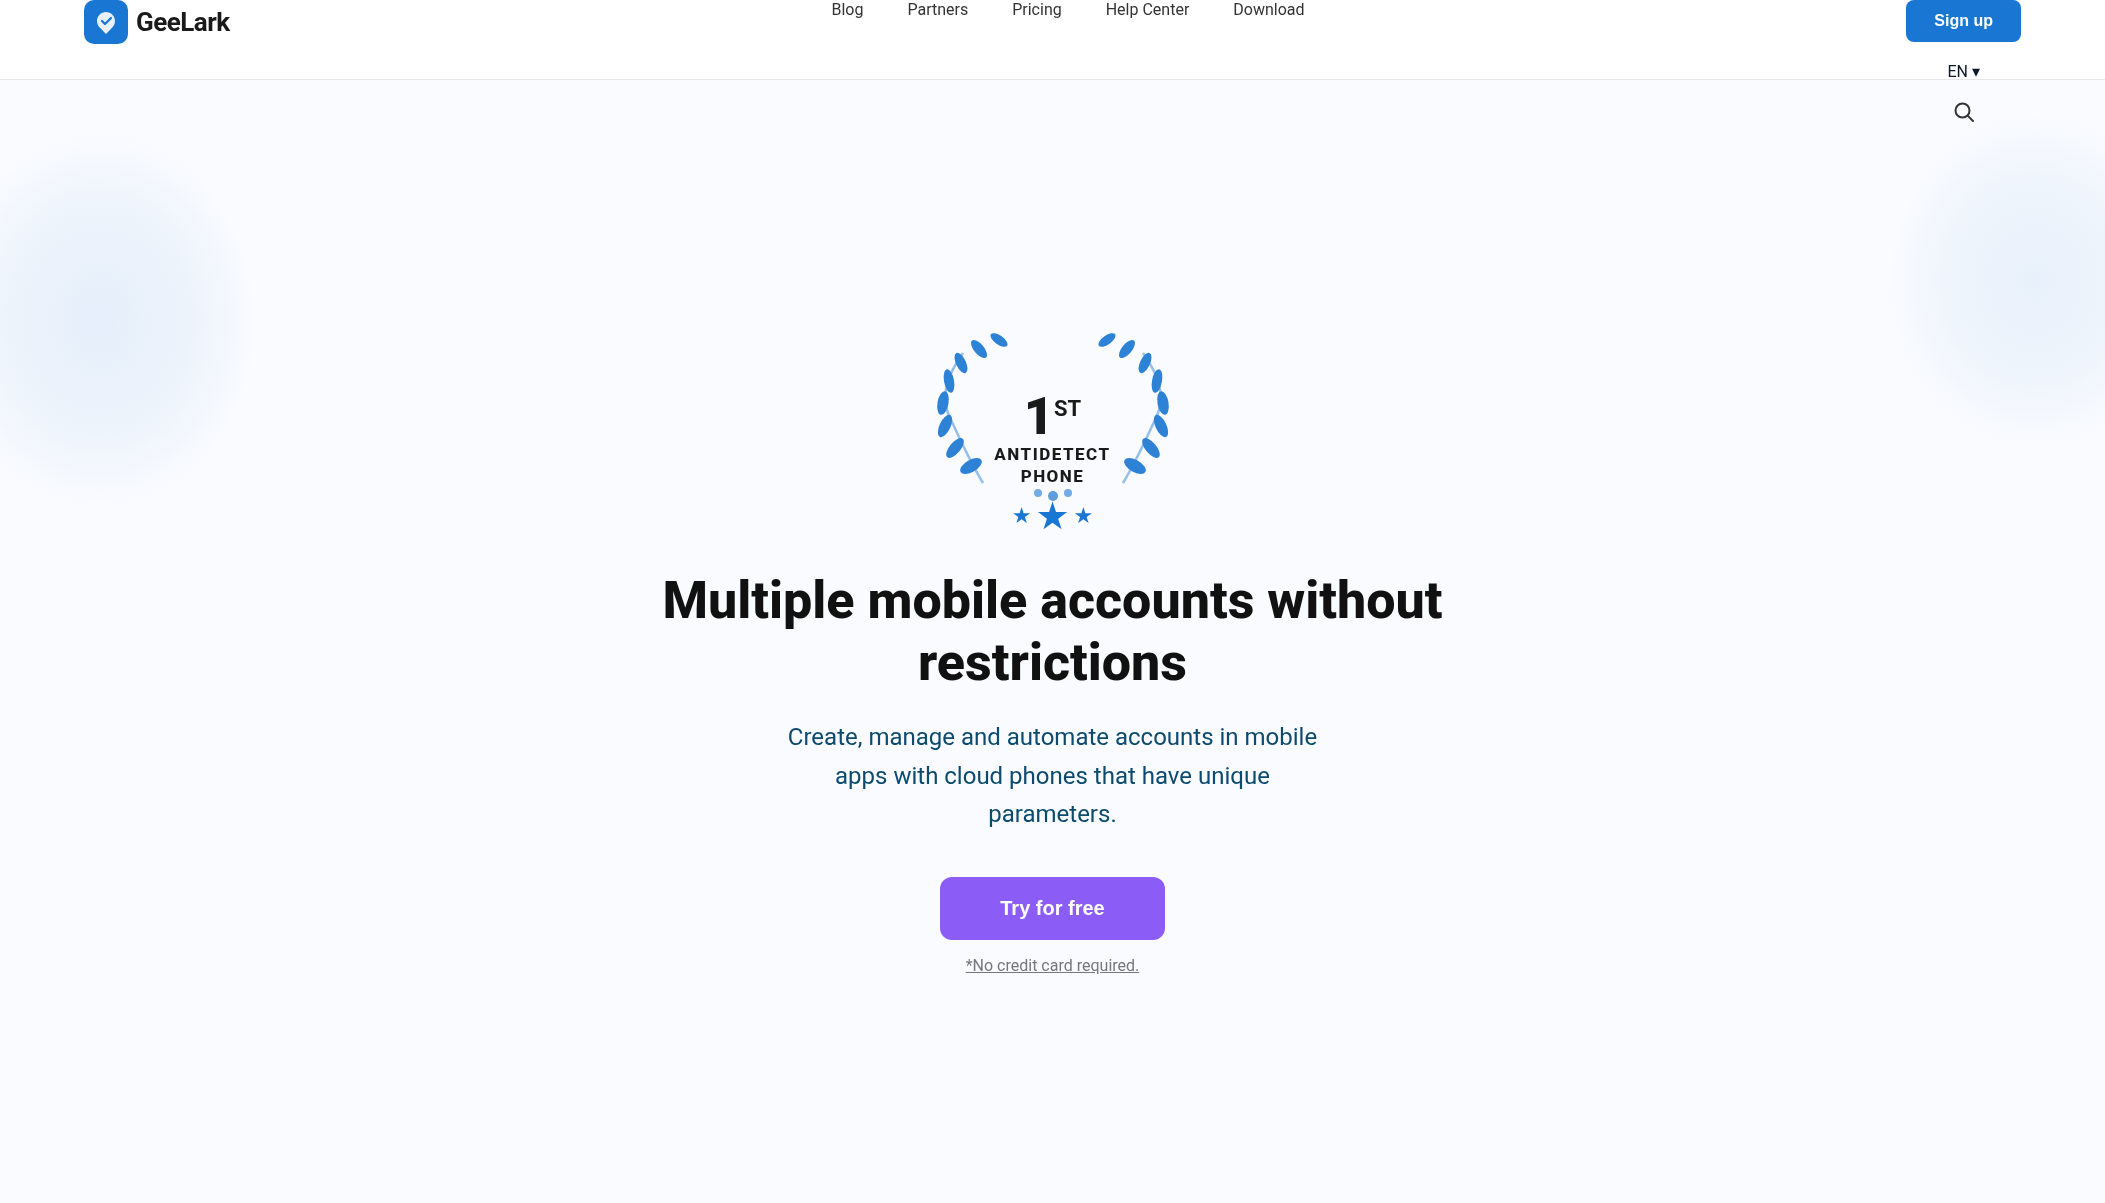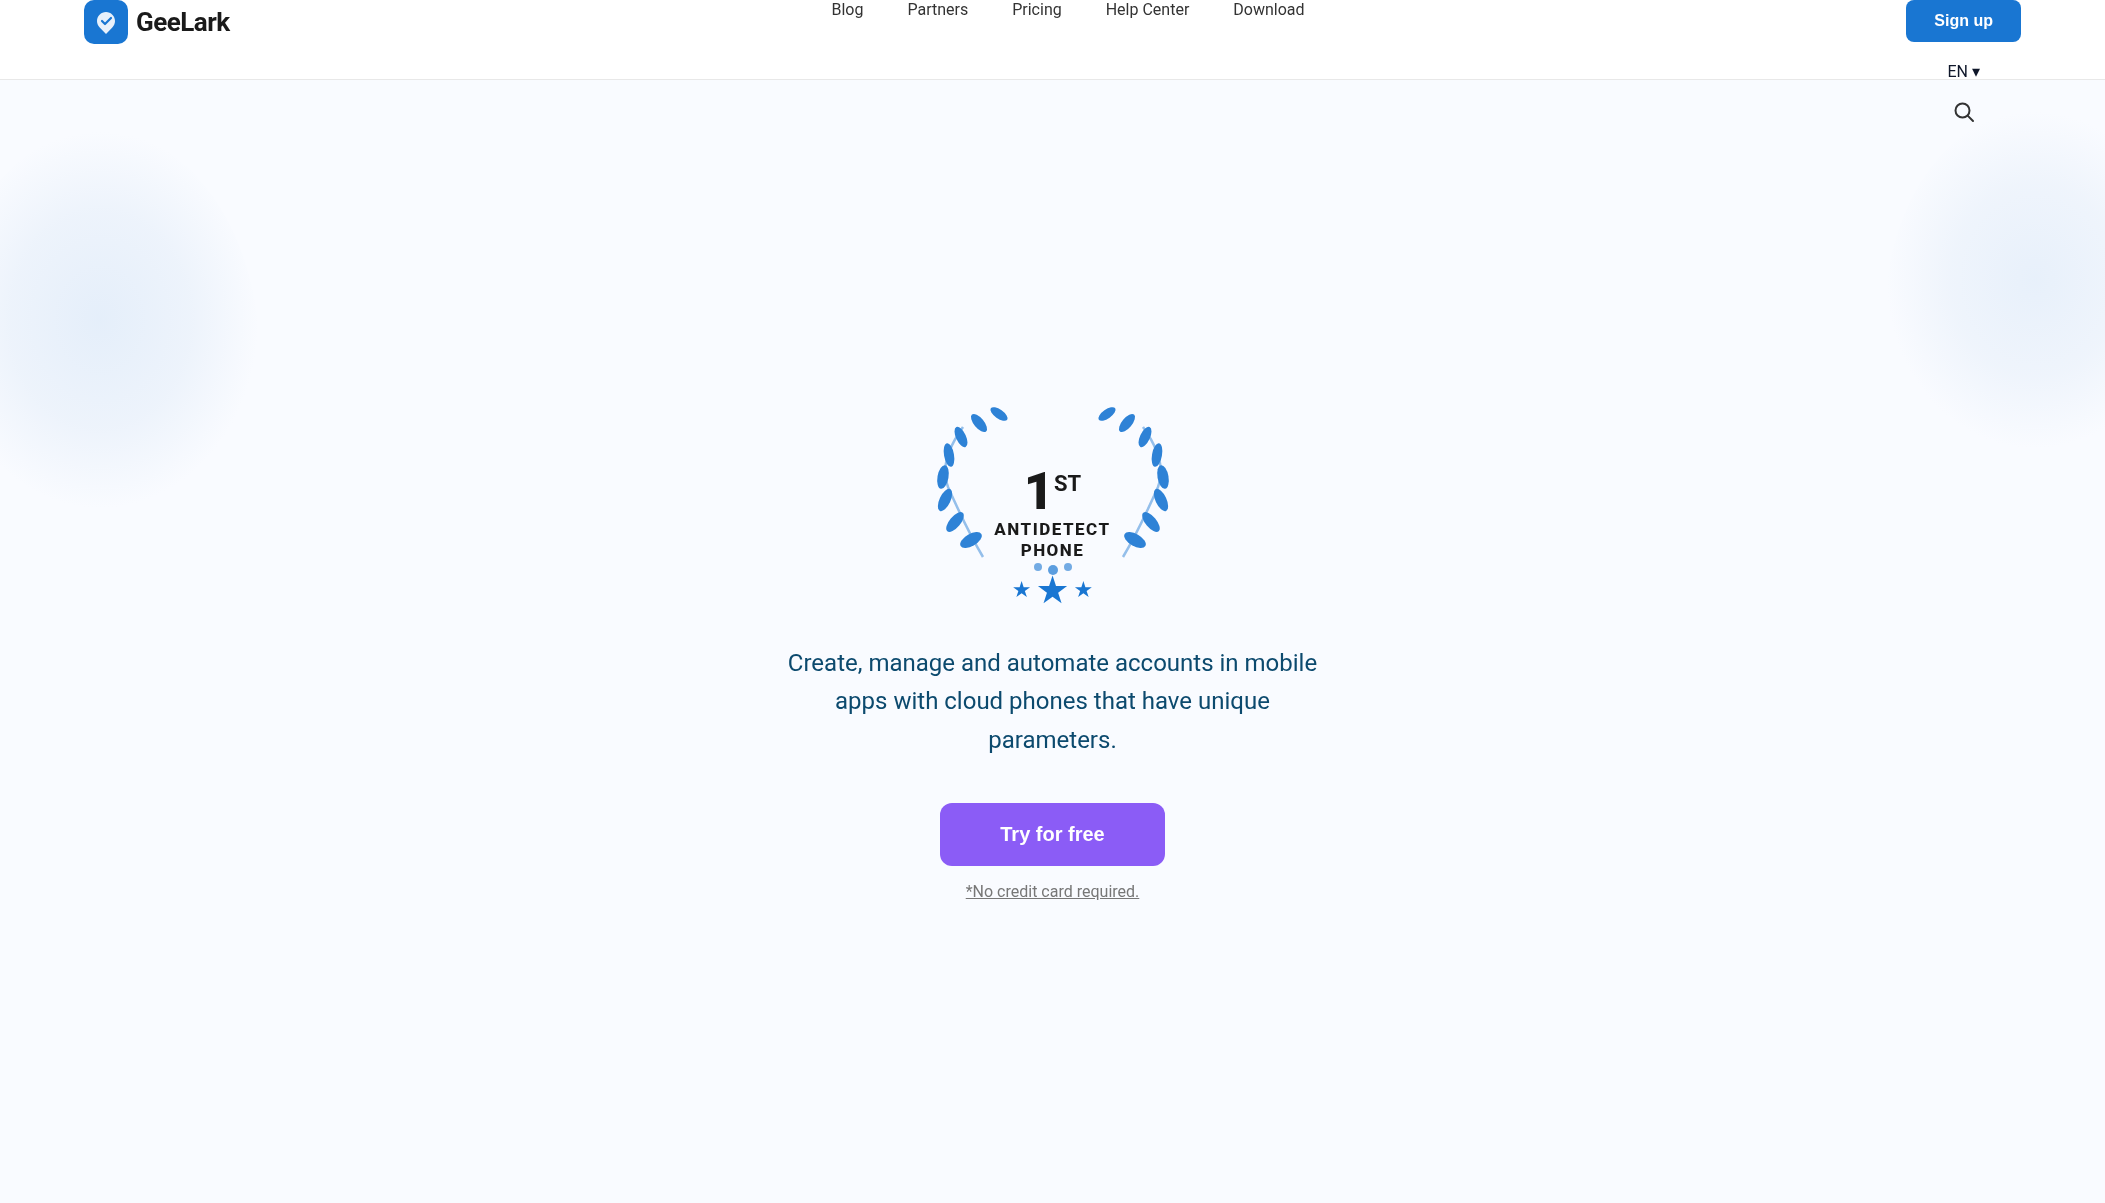--- a/index.html
+++ b/index.html
@@ -343,20 +343,24 @@
           </div>
           <div class="badge-stars">
             <span class="star-sm">★</span>
             <span class="star-lg">★</span>
             <span class="star-sm">★</span>
           </div>
         </div>
       </div>
     </div>
 
+    <h1 class="hero-title">
+      <span>Multiple mobile accounts without</span><br>
+      <span>restrictions</span>
+    </h1>
 
     <p class="hero-subtitle">Create, manage and automate accounts in mobile apps with cloud phones that have unique parameters.</p>
 
     <div>
       <button class="try-btn">Try for free</button>
       <br>
       <span class="no-cc">*No credit card required.</span>
     </div>
   </div>
 </section>

